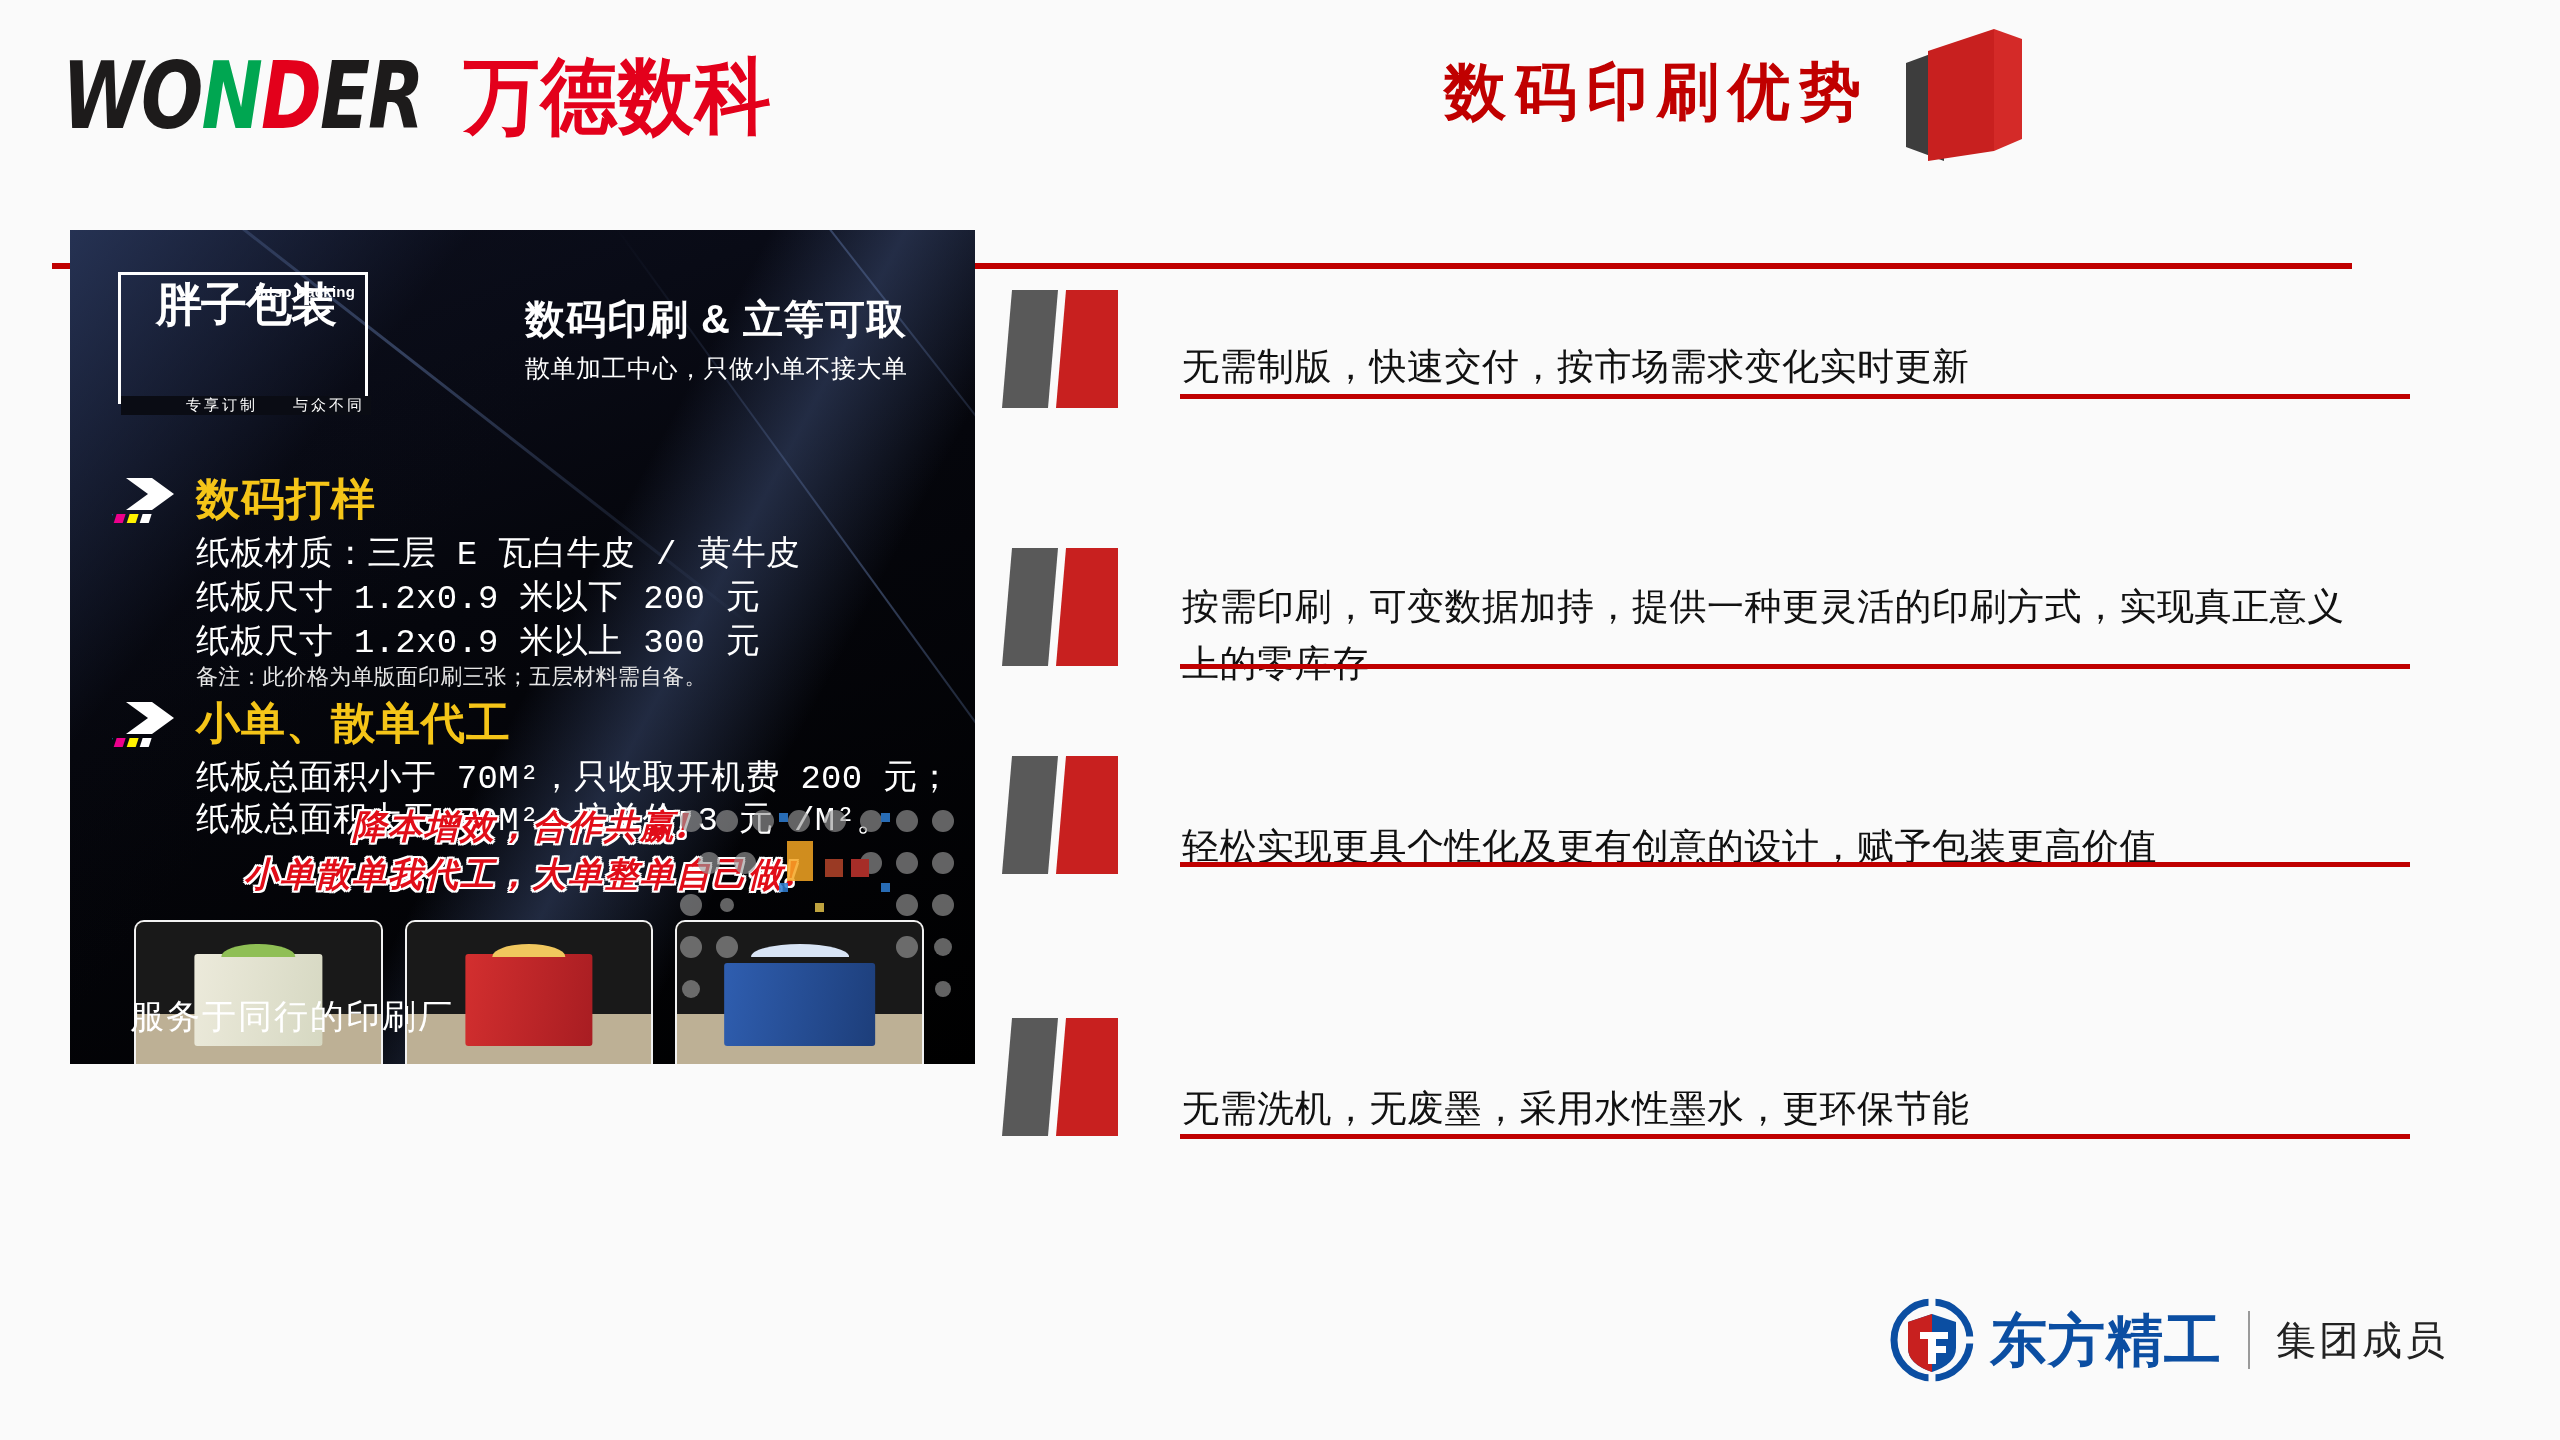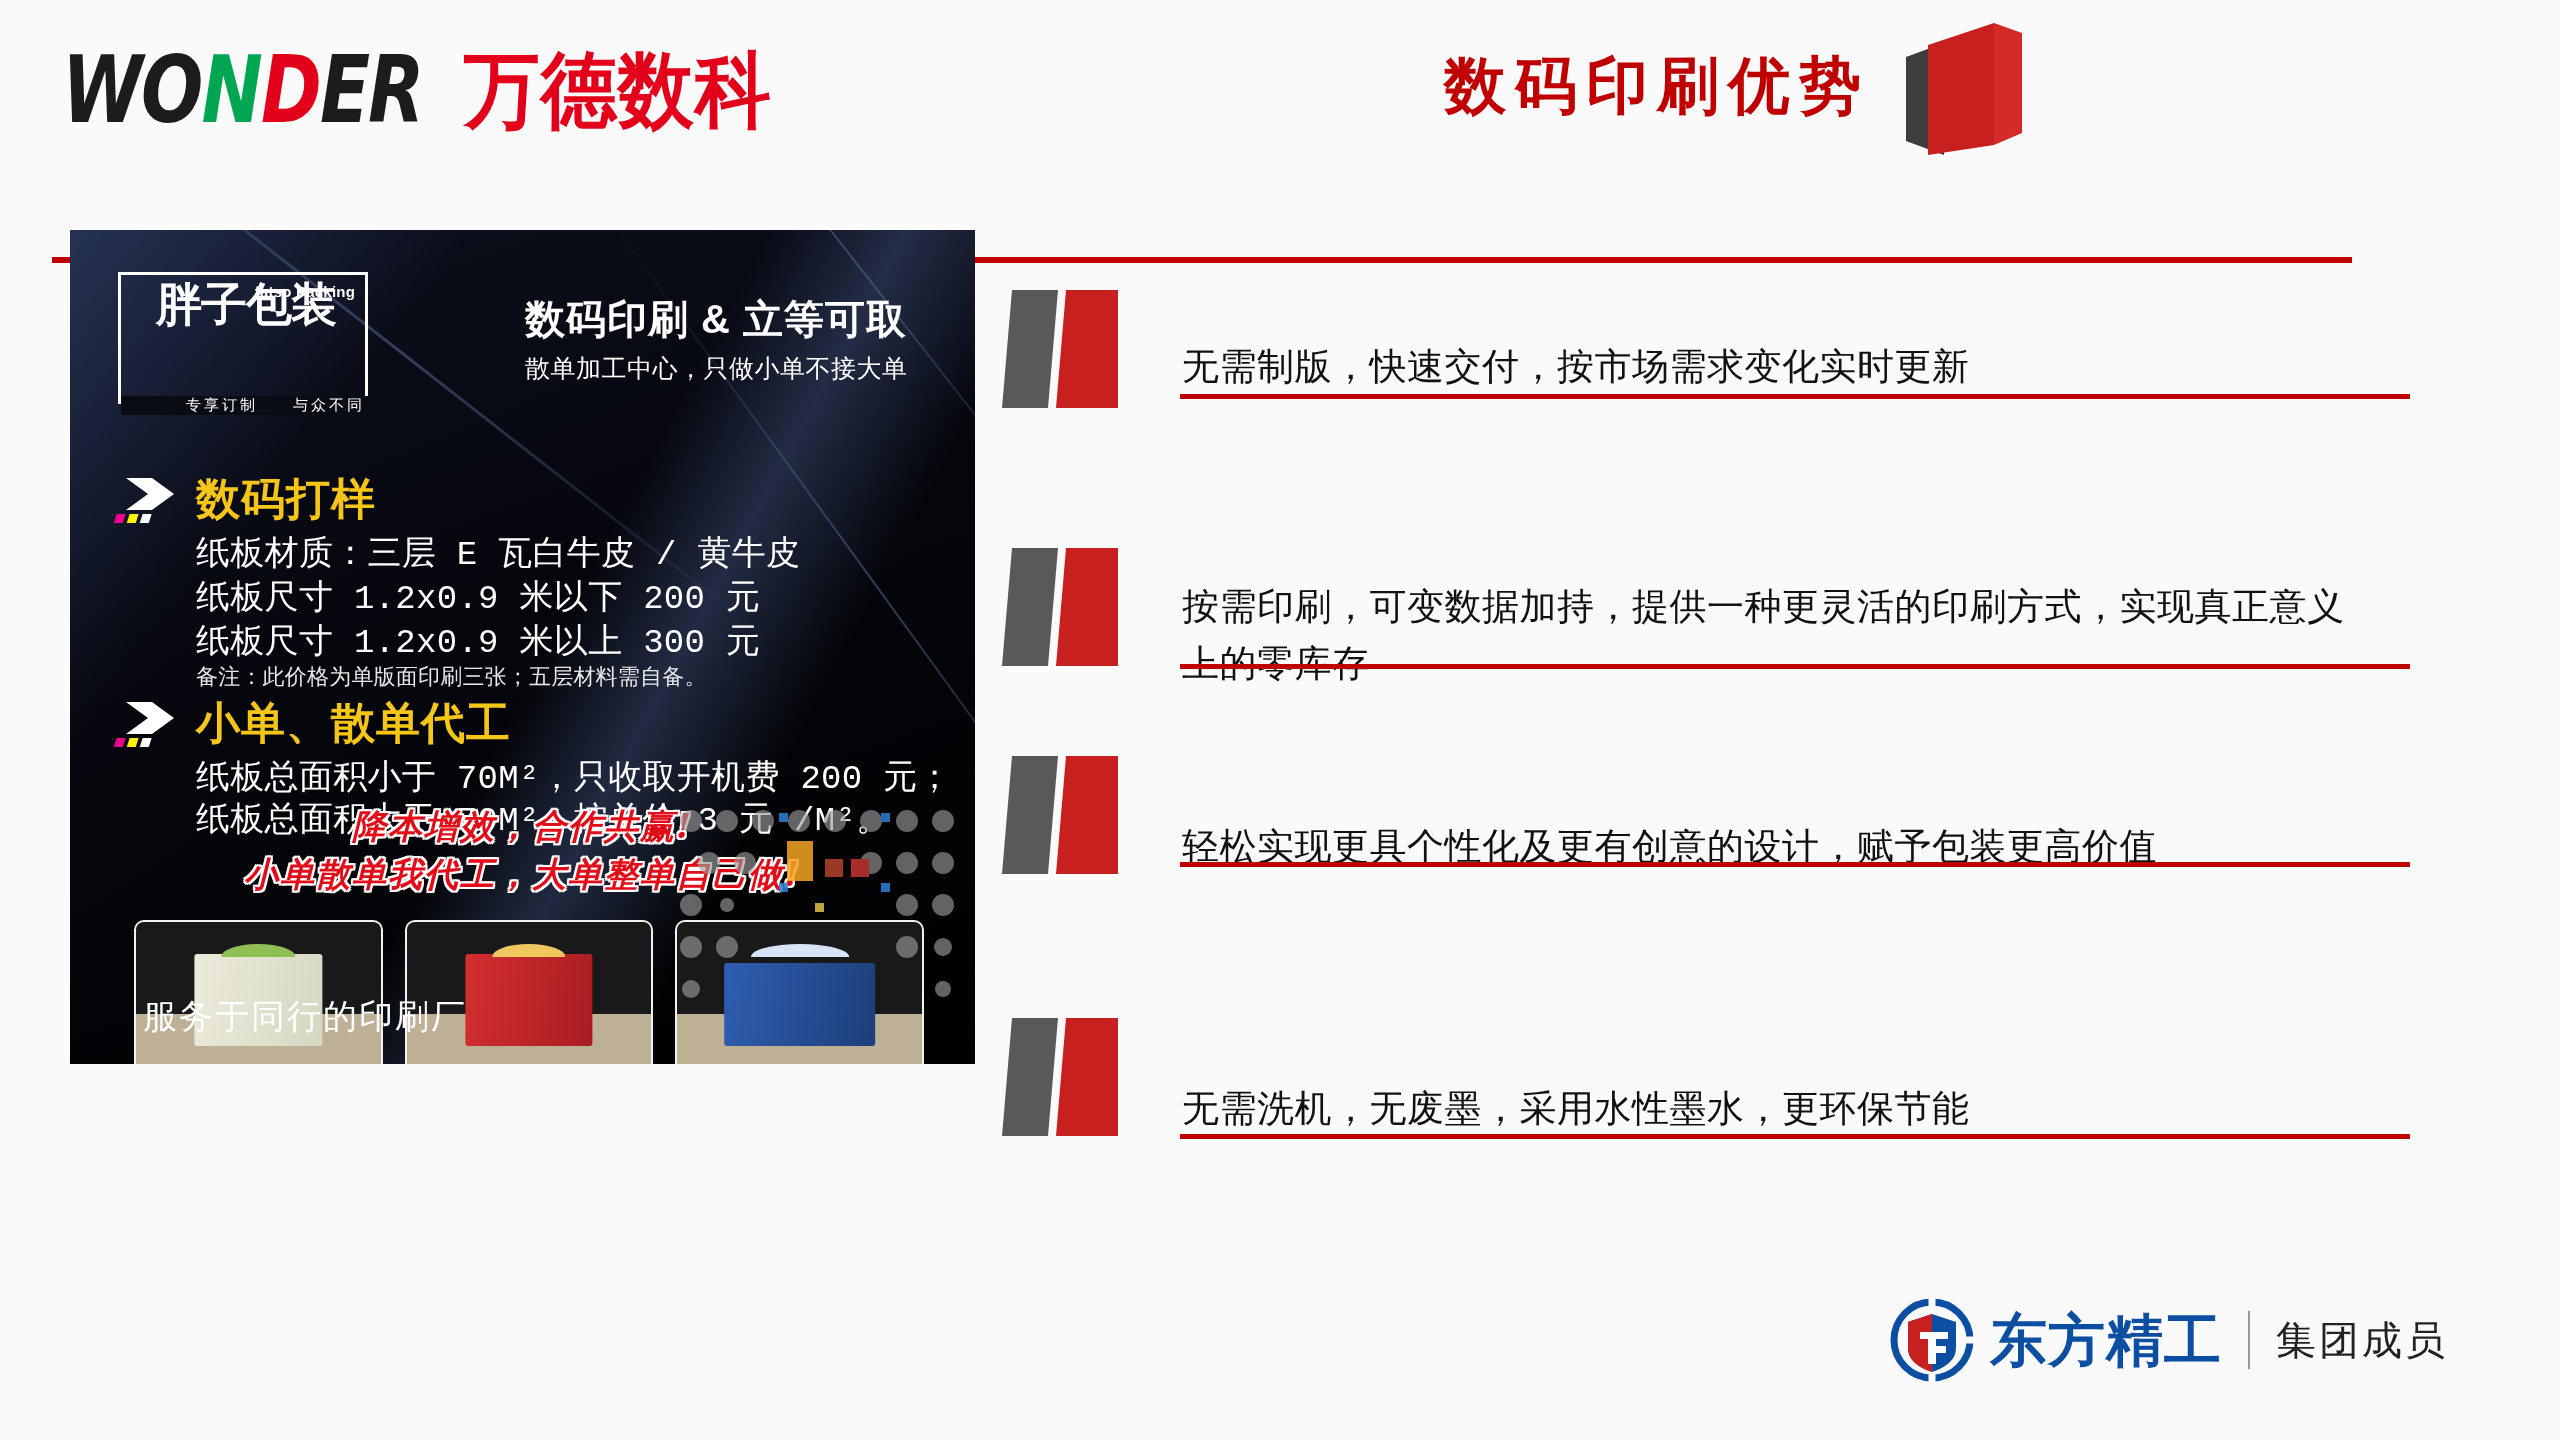--- a/index.html
+++ b/index.html
@@ -4,21 +4,21 @@
 <style>
   * { margin:0; padding:0; box-sizing:border-box; }
   html,body { width:2560px; height:1440px; overflow:hidden; }
   body {
     background:#fafafa;
     font-family:"Liberation Sans","DejaVu Sans",sans-serif;
     position:relative;
   }
 
   
-  #header { position:absolute; left:0; top:5px; width:2062px; height:200px;padding-left:20px; }
+  #header { position:absolute; left:0; top:11px; width:2062px; height:200px;padding-left:20px; }
 
   #brand-logo {
     position:absolute; left:62px; top:42px;
     height:86px; display:flex; align-items:center;
   }
   .wonder-word {
     font-size:78px; font-weight:bold; font-style:italic;
     letter-spacing:-2px; color:#1d1b1b; line-height:1;
     font-family:"DejaVu Sans",sans-serif;
     transform:scaleY(1.18) scaleX(0.94); transform-origin:left center;
@@ -121,21 +121,21 @@
   .photo .floor { position:absolute; left:0; right:0; bottom:0; height:42%; background:#bdb095; }
   .photo .wall  { position:absolute; left:0; right:0; top:0; height:58%; background:#191919; }
   .photo .box   { position:absolute; left:50%; bottom:22%; transform:translateX(-50%);
                   width:52%; height:58%; border-radius:3px; }
   .photo .lid   { position:absolute; left:50%; transform:translateX(-50%);
                   width:30%; height:8%; top:14%; border-radius:50%/100% 100% 0 0; }
 
   #dotgrid { position:absolute; right:0; bottom:42px; width:300px; height:215px; opacity:.85; }
 
   #poster-footer {
-    position:absolute; left:73px; bottom:24px;
+    position:absolute; left:60px; bottom:24px;
     color:#fff; font-size:34px; letter-spacing:2px;
   }
 
   
   #bullets { position:absolute; left:1000px; top:272px; width:1420px; }
   .bullet { position:relative; height:240px; }
   .bullet-mark { position:absolute; left:0; top:10px; width:150px; height:135px; }
   .bullet-text {
     position:absolute; left:182px; top:18px; width:1190px;
     font-size:37px; color:#111111; line-height:1.55; letter-spacing:.5px;margin-top:48px;

